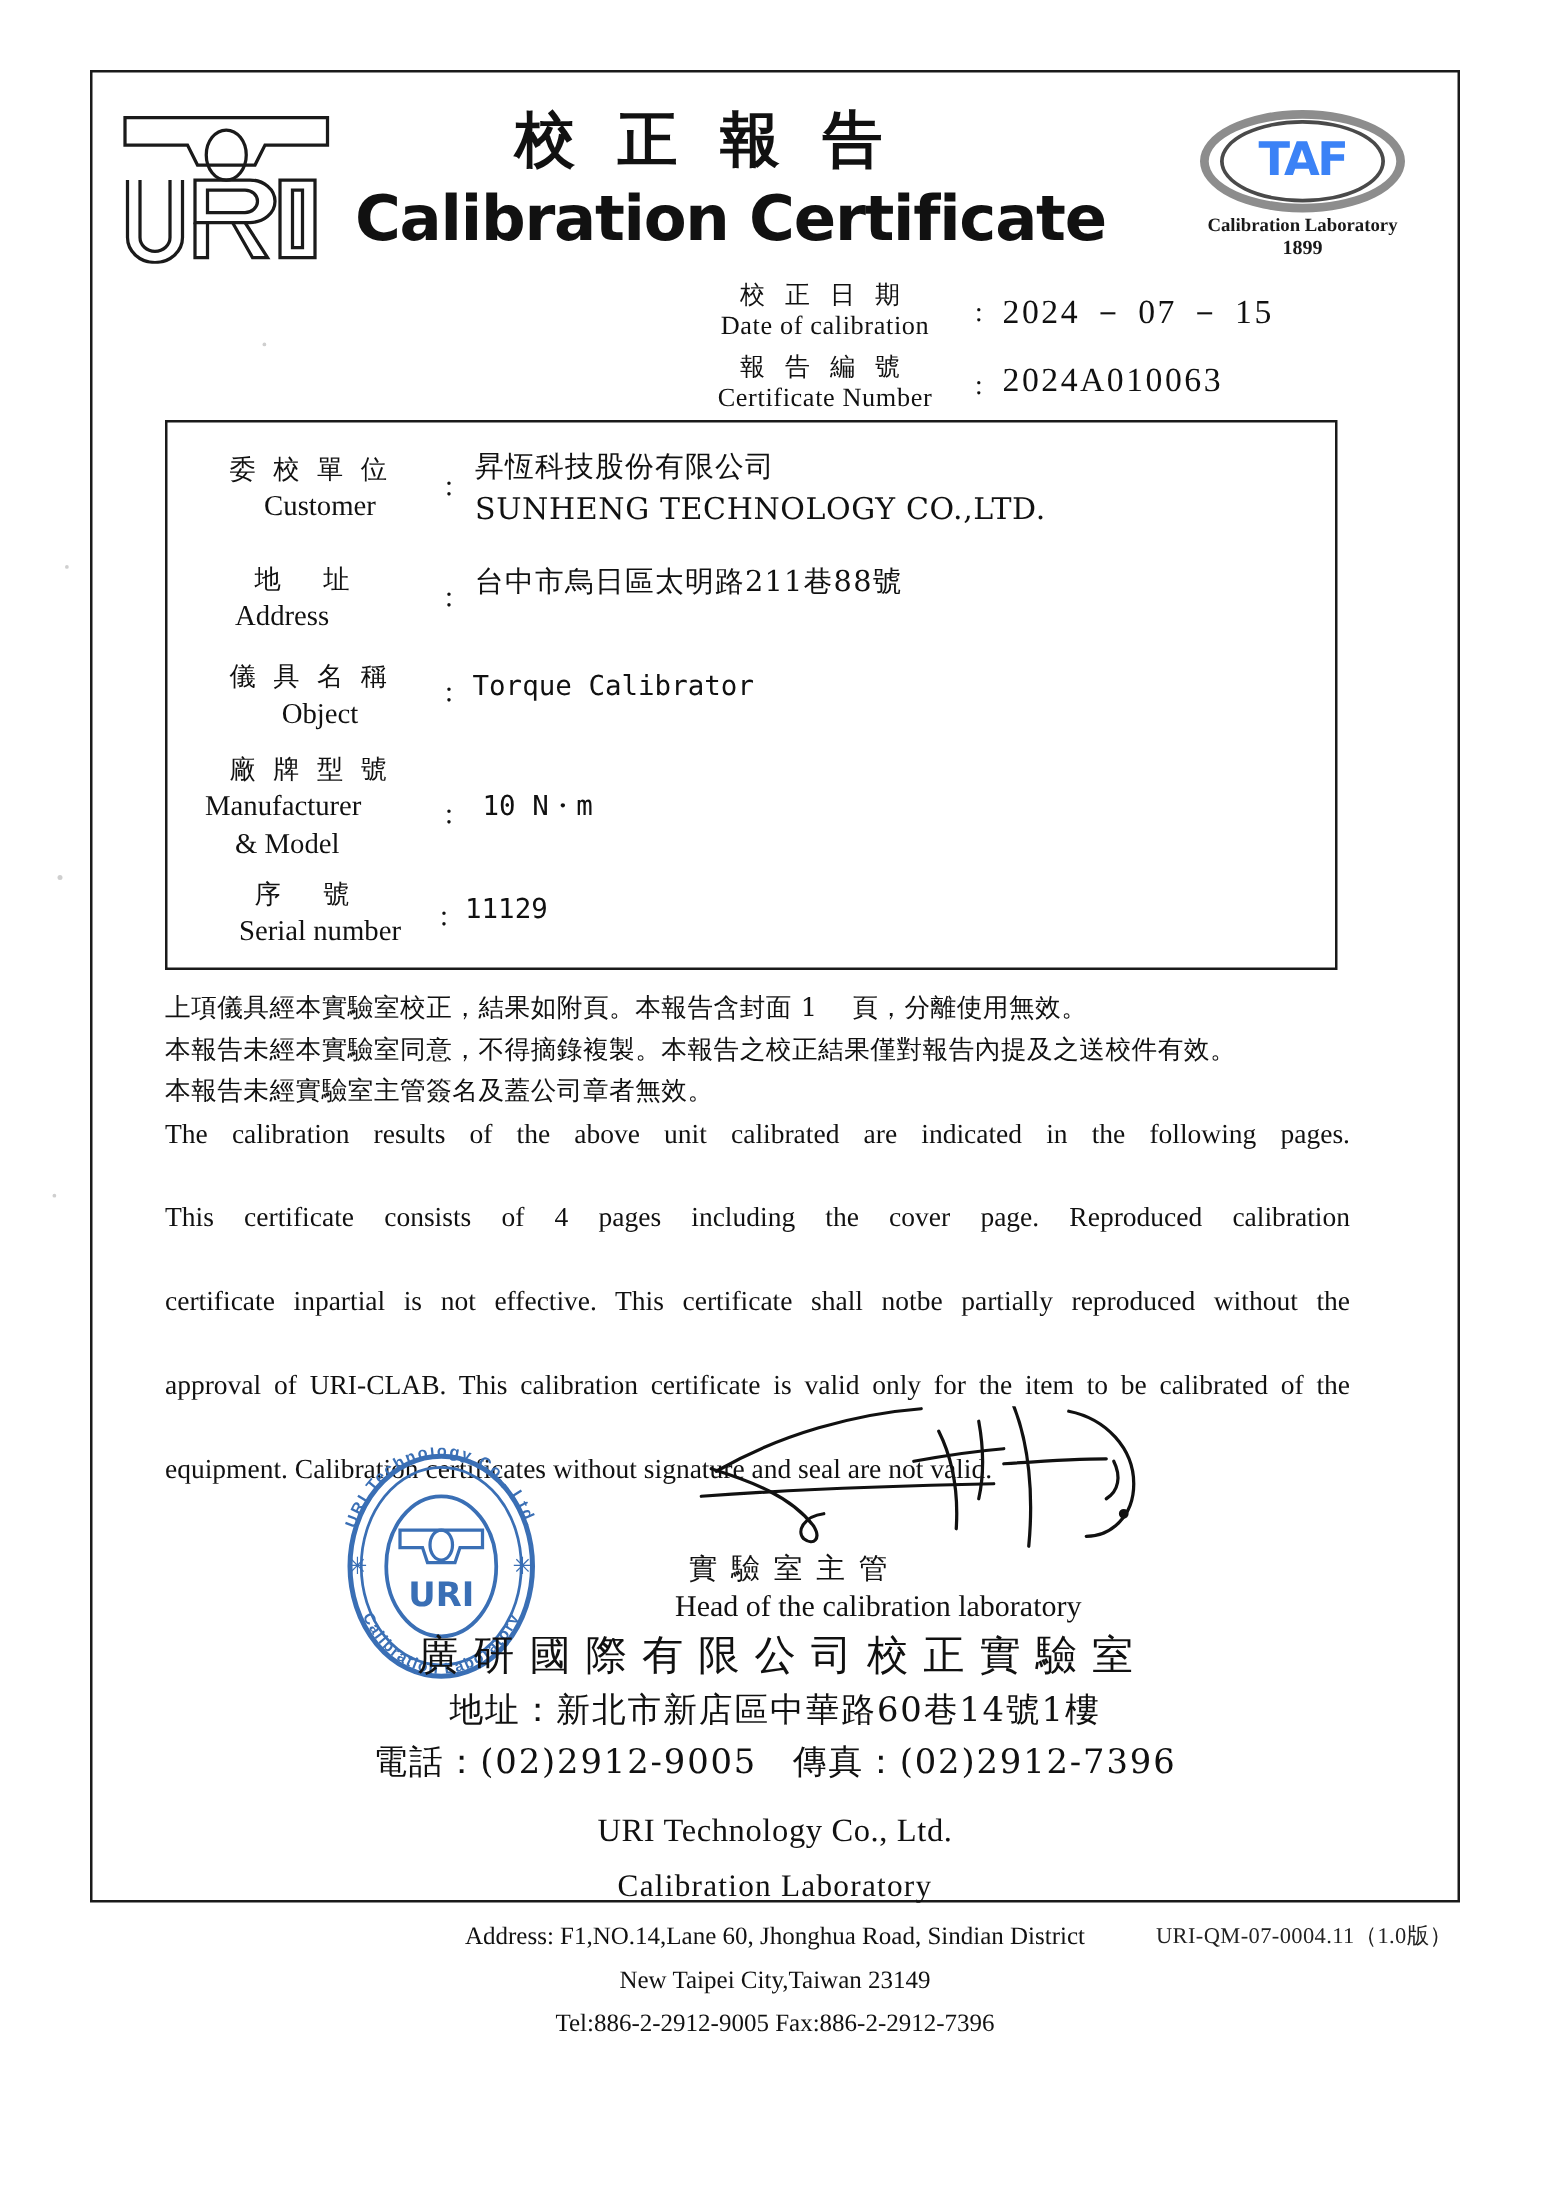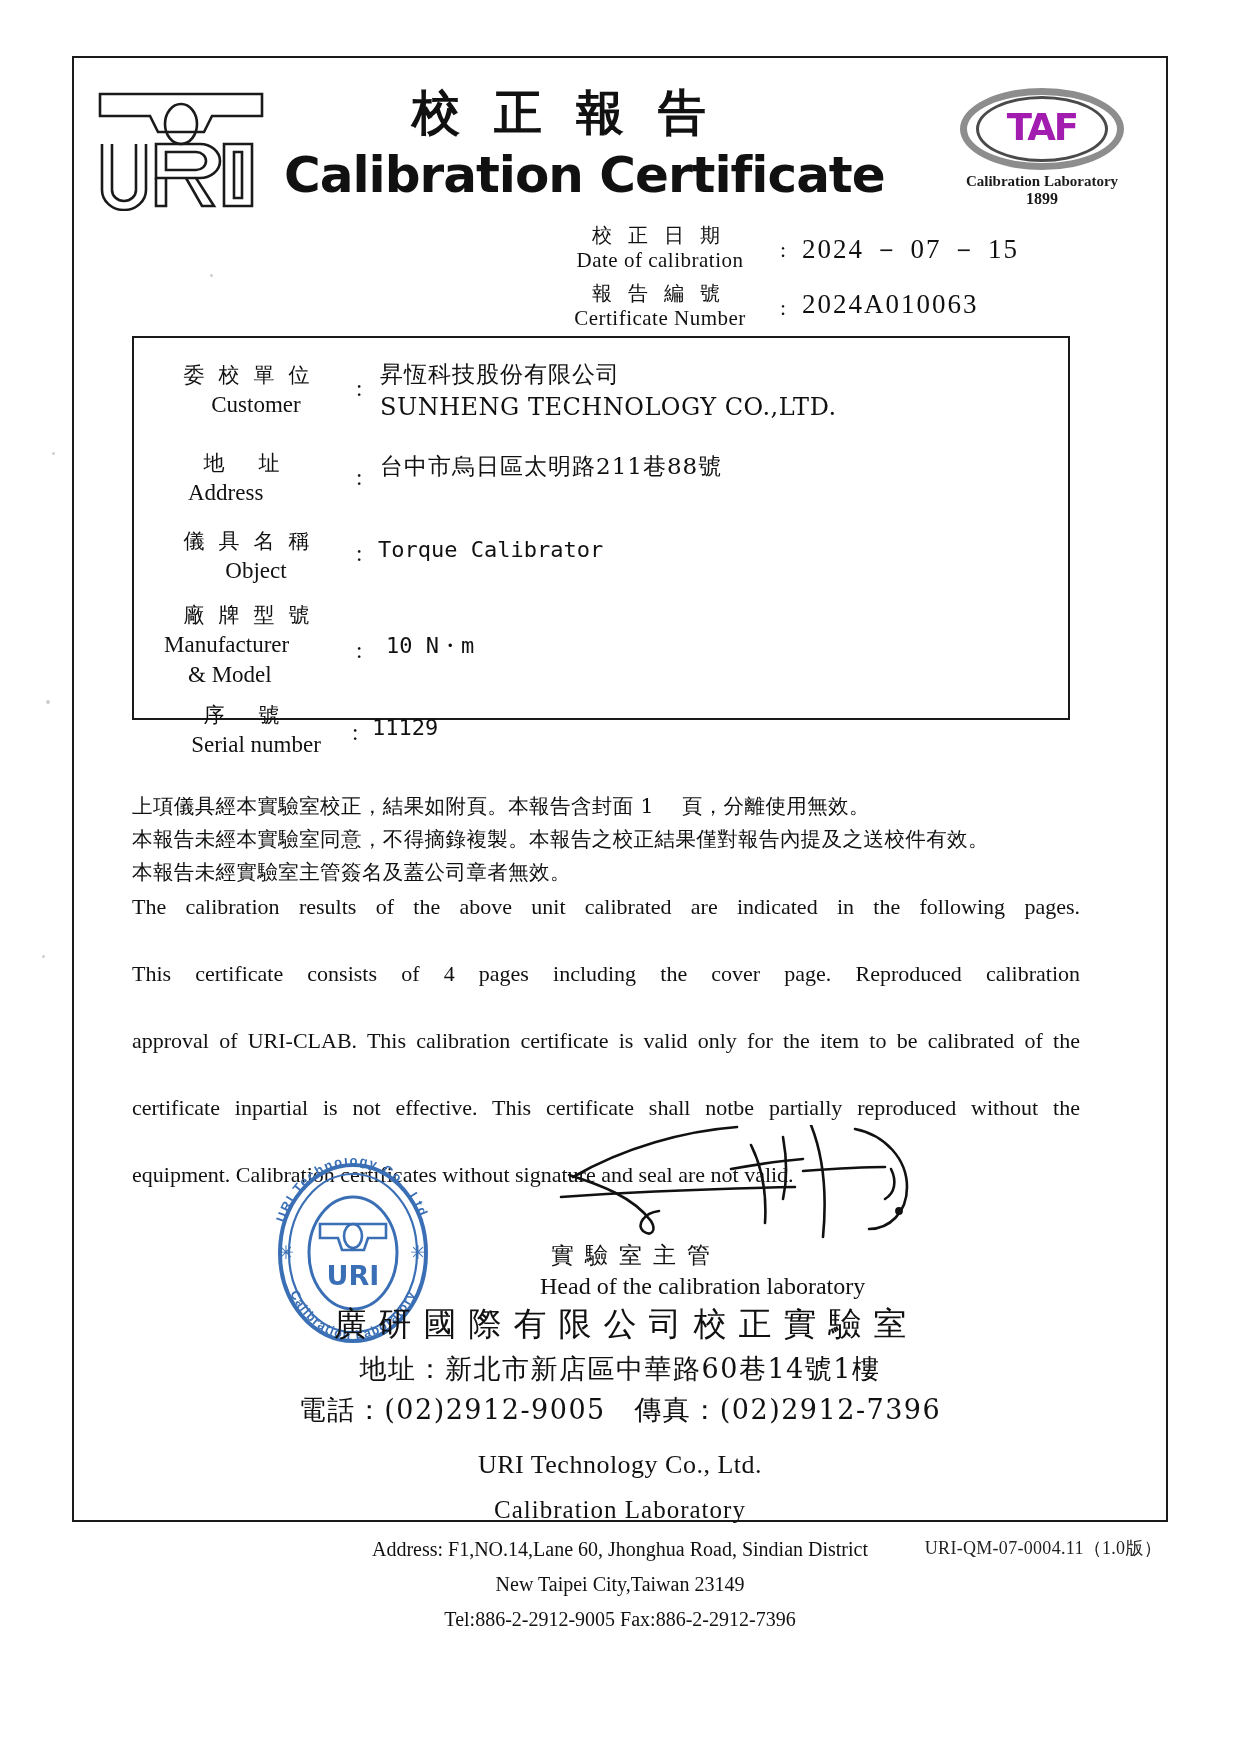--- a/index.html
+++ b/index.html
@@ -102,21 +102,21 @@
   }
   .taf-text {
     position: absolute;
     left: 0; top: 18px;
     width: 164px;
     text-align: center;
     font-family: "DejaVu Sans", "Liberation Sans", sans-serif;
     font-size: 37px;
     font-weight: 700;
     letter-spacing: -2px;
-    color: #a21caf;
+    color: #3b82f6;
   }
   .taf-caption {
     font-family: "Liberation Serif", serif;
     font-size: 15px;
     font-weight: 700;
     margin-top: 3px;
     color: #1a1a1a;
   }
   .taf-year {
     font-family: "Liberation Serif", serif;
@@ -174,21 +174,21 @@
     letter-spacing: 2px;
     white-space: nowrap;
   }
 
   
   .info-box {
     position: absolute;
     left: 58px;
     top: 278px;
     width: 938px;
-    height: 384px;
+    height: 440px;
     border: 2px solid #1a1a1a;
     box-sizing: border-box;
   }
   .info-row {
     position: relative;
     display: block;
   }
   .r-label {
     position: absolute;
     left: 16px;
@@ -496,22 +496,22 @@
       </div>
     </div>
 
     <div class="para-cn" style="top:732px;">上項儀具經本實驗室校正，結果如附頁。本報告含封面 1　 頁，分離使用無效。</div>
     <div class="para-cn" style="top:765px;">本報告未經本實驗室同意，不得摘錄複製。本報告之校正結果僅對報告內提及之送校件有效。</div>
     <div class="para-cn" style="top:798px;">本報告未經實驗室主管簽名及蓋公司章者無效。</div>
 
     <div class="para-en" style="top:832px;">
       <span class="line-just">The calibration results of the above unit calibrated are indicated in the following pages.</span>
       <span class="line-just">This certificate consists of 4 pages including the cover page. Reproduced calibration</span>
+      <span class="line-just">certificate inpartial is not effective. This certificate shall notbe partially reproduced without the</span>
       <span class="line-just">approval of URI-CLAB. This calibration certificate is valid only for the item to be calibrated of the</span>
-      <span class="line-just">certificate inpartial is not effective. This certificate shall notbe partially reproduced without the</span>
       <span>equipment. Calibration certificates without signature and seal are not valid.</span>
     </div>
 
   </div>
 </div>
 
 <div class="seal">
   <svg viewBox="0 0 190 190" width="190" height="190">
     <defs>
       <path id="arcTop" d="M 22 95 A 73 88 0 0 1 168 95" fill="none"></path>

